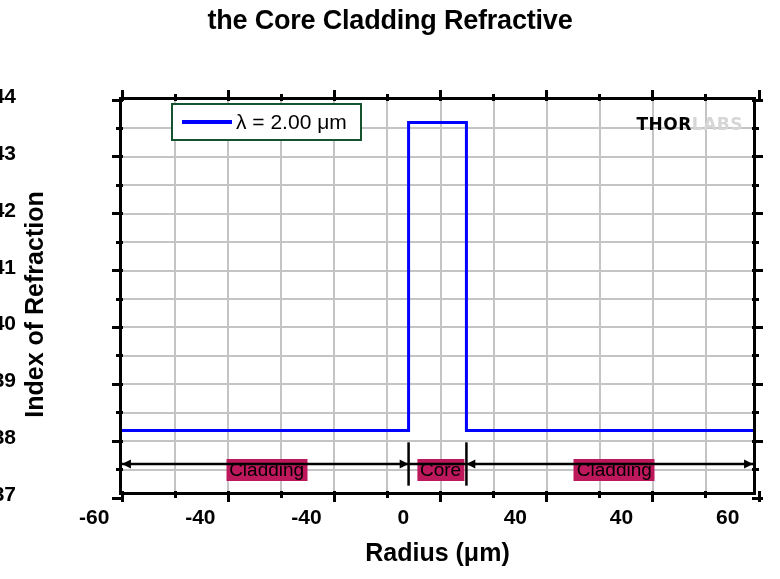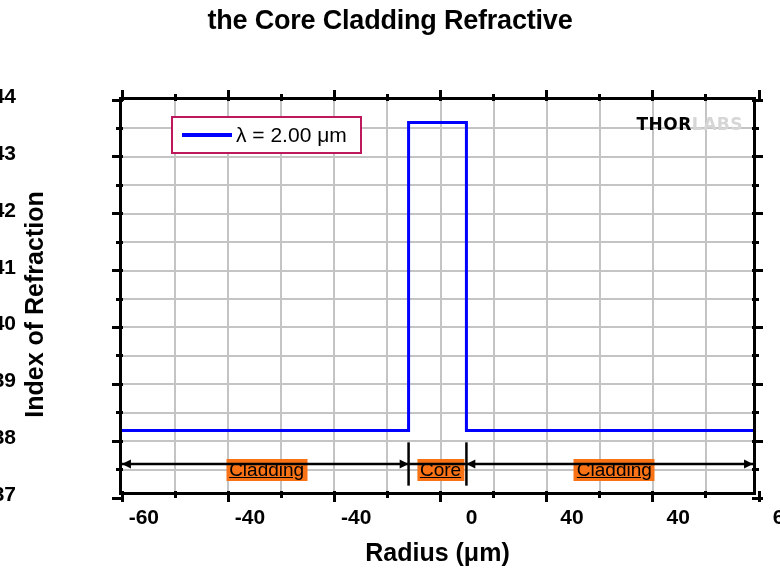--- a/index.html
+++ b/index.html
@@ -128,42 +128,42 @@
     position: absolute;
     right: 764px;
     text-align: right;
     font-size: 21px;
     font-weight: bold;
     color: #000000;
     white-space: nowrap;
   }
   .xlabel {
     position: absolute;
-    text-align: right;
+    text-align: left;
     font-size: 21px;
     font-weight: bold;
     color: #000000;
     white-space: nowrap;
     width: 80px;
   }
 
   
   #data-trace {
     position: absolute;
     left: 0; top: 0;
     width: 100%; height: 100%;
     pointer-events: none;
   }
 
   
   #legend {
     position: absolute;
     left: 49px;
-    top: 16px;
-    border: 2px solid #be185d;
+    top: 3px;
+    border: 2px solid #14532d;
     background: #ffffff;
     padding: 5px 13px 5px 9px;
     display: flex;
     align-items: center;
     gap: 0px;
     z-index: 6;
   }
   #legend-swatch {
     width: 50px;
     height: 4px;
@@ -195,25 +195,24 @@
     position: absolute;
     left: 0; top: 0;
     width: 100%; height: 100%;
     z-index: 4;
     pointer-events: none;
   }
   .ann-label {
     position: absolute;
     font-size: 19px;
     color: #000000;
-    background: #f97316;
+    background: #be185d;
     padding: 0 3px;
     white-space: nowrap;
     transform: translate(-50%, -50%);
-    text-decoration: underline;
   }
 </style>
 </head>
 <body>
 
 <div id="chart-title">
   <span class="title-line">the Core Cladding Refractive</span>
 </div>
 
 <div id="y-axis-title">Index of Refraction</div>

